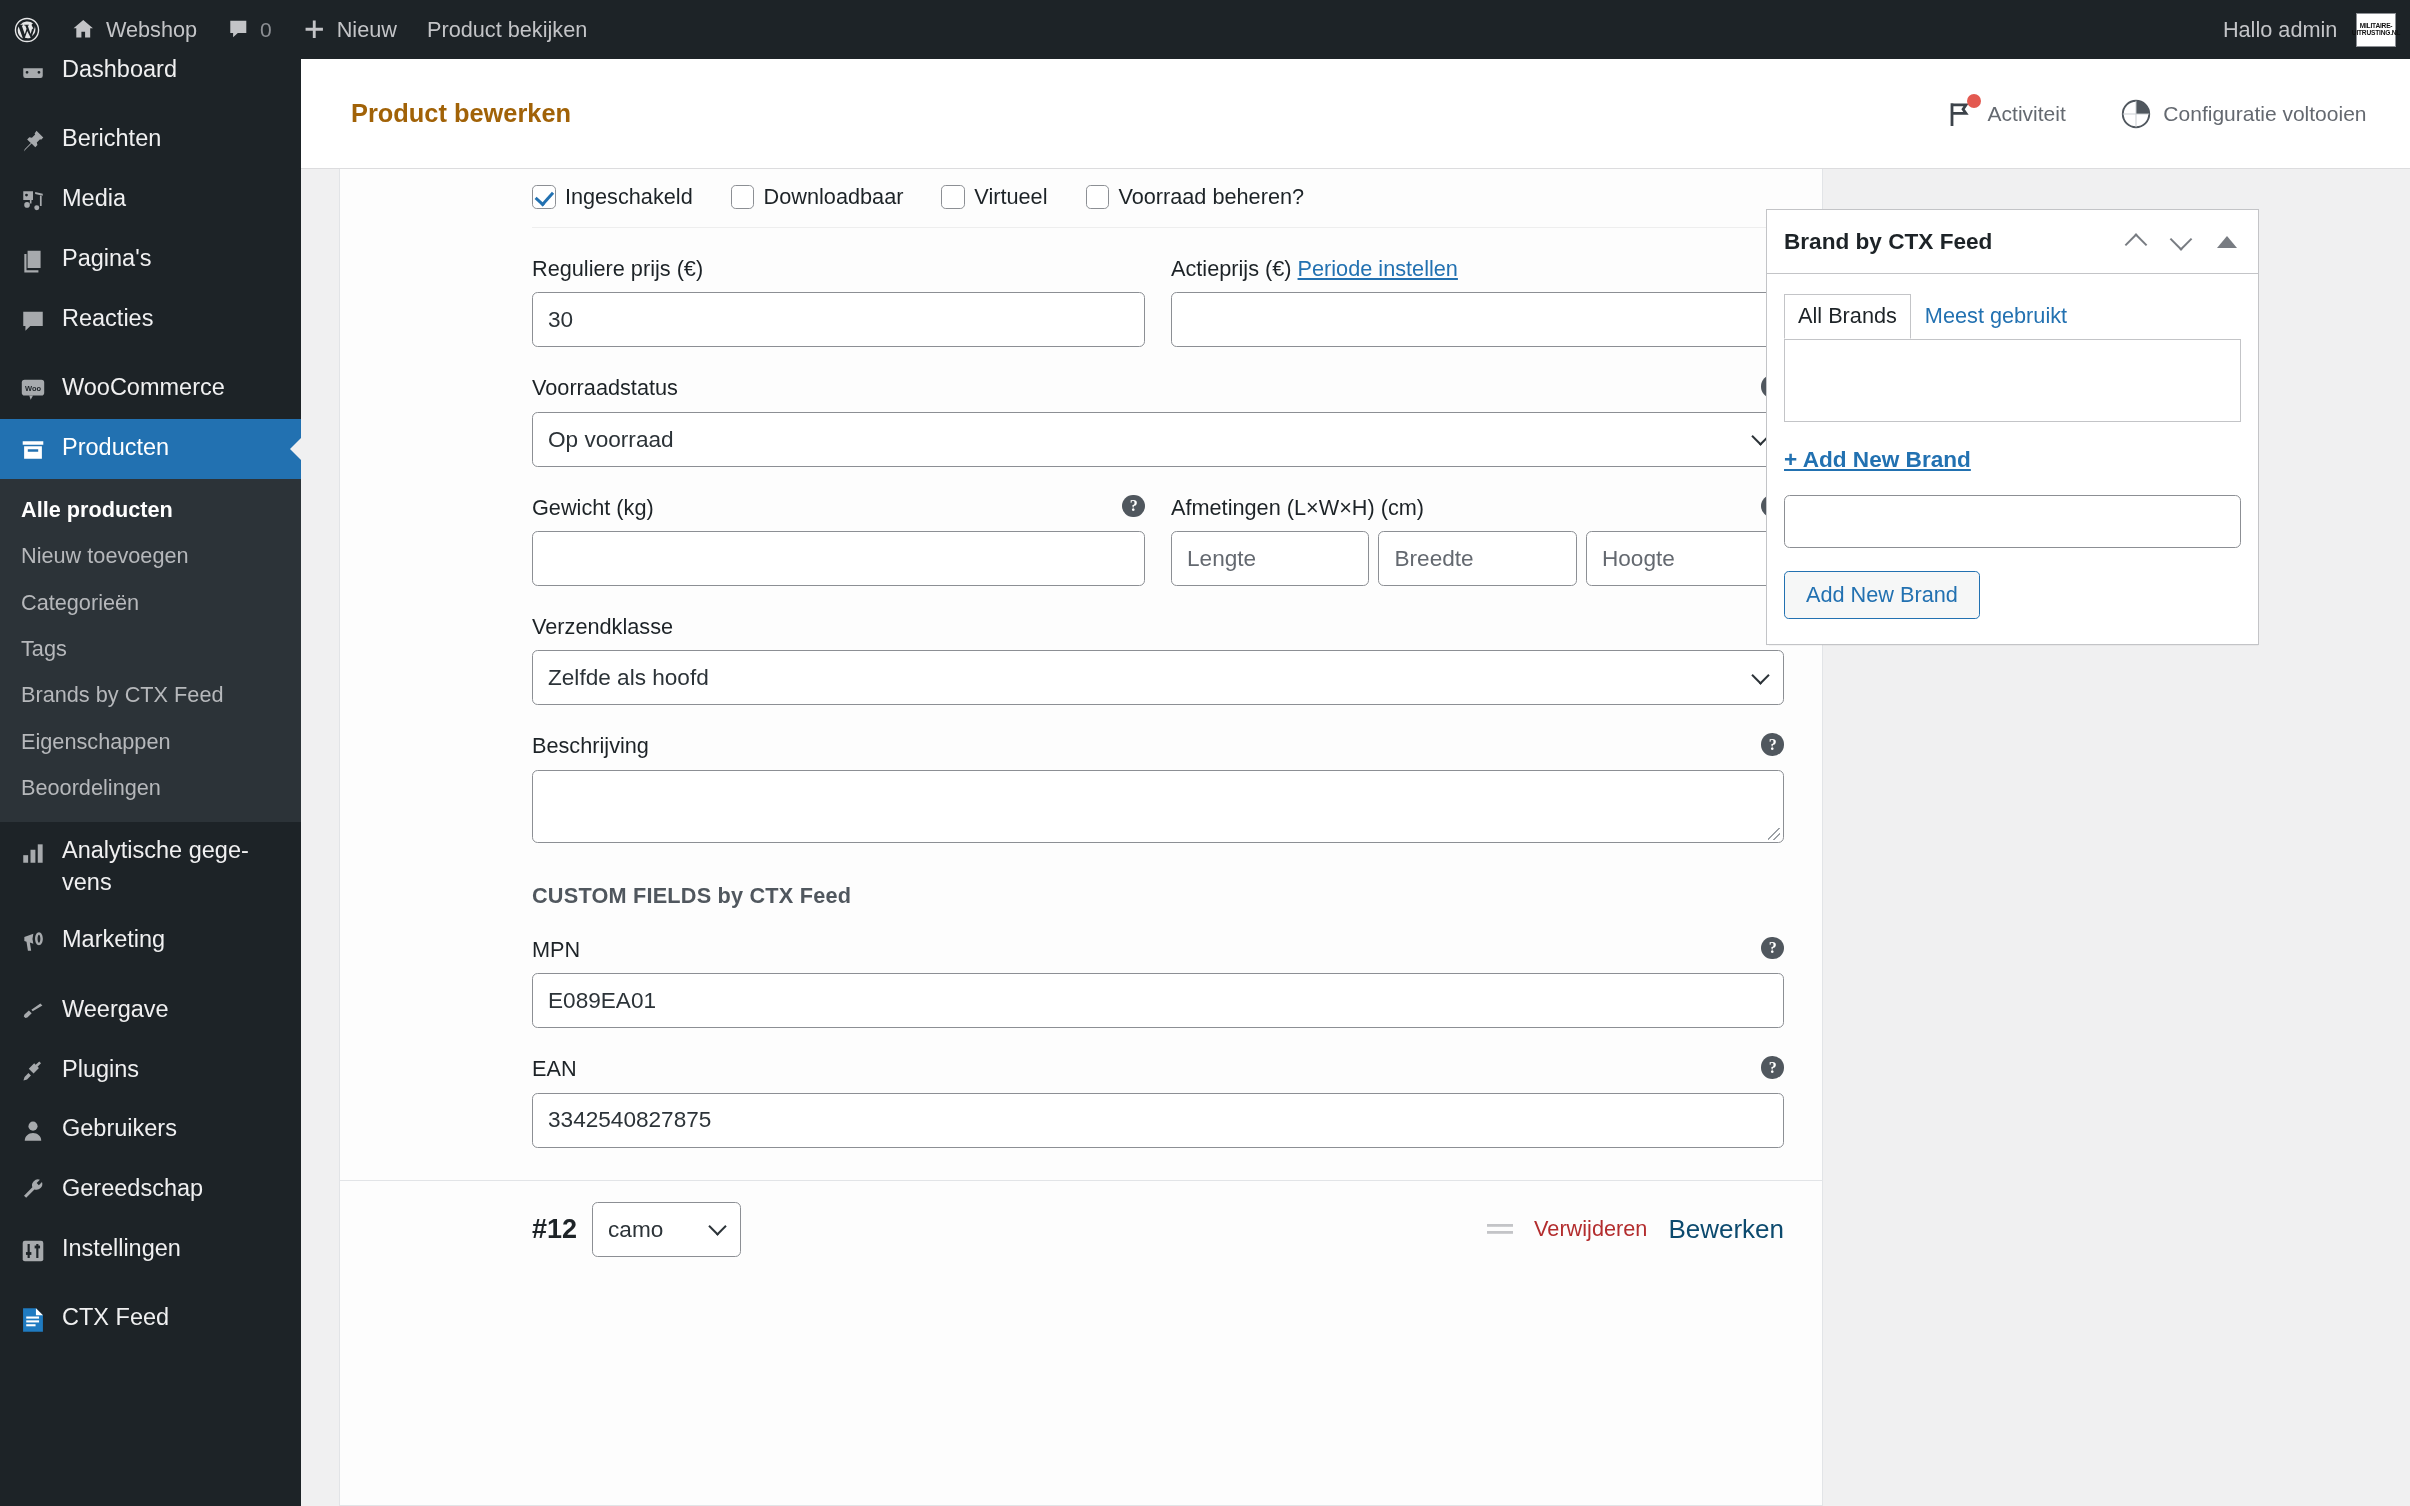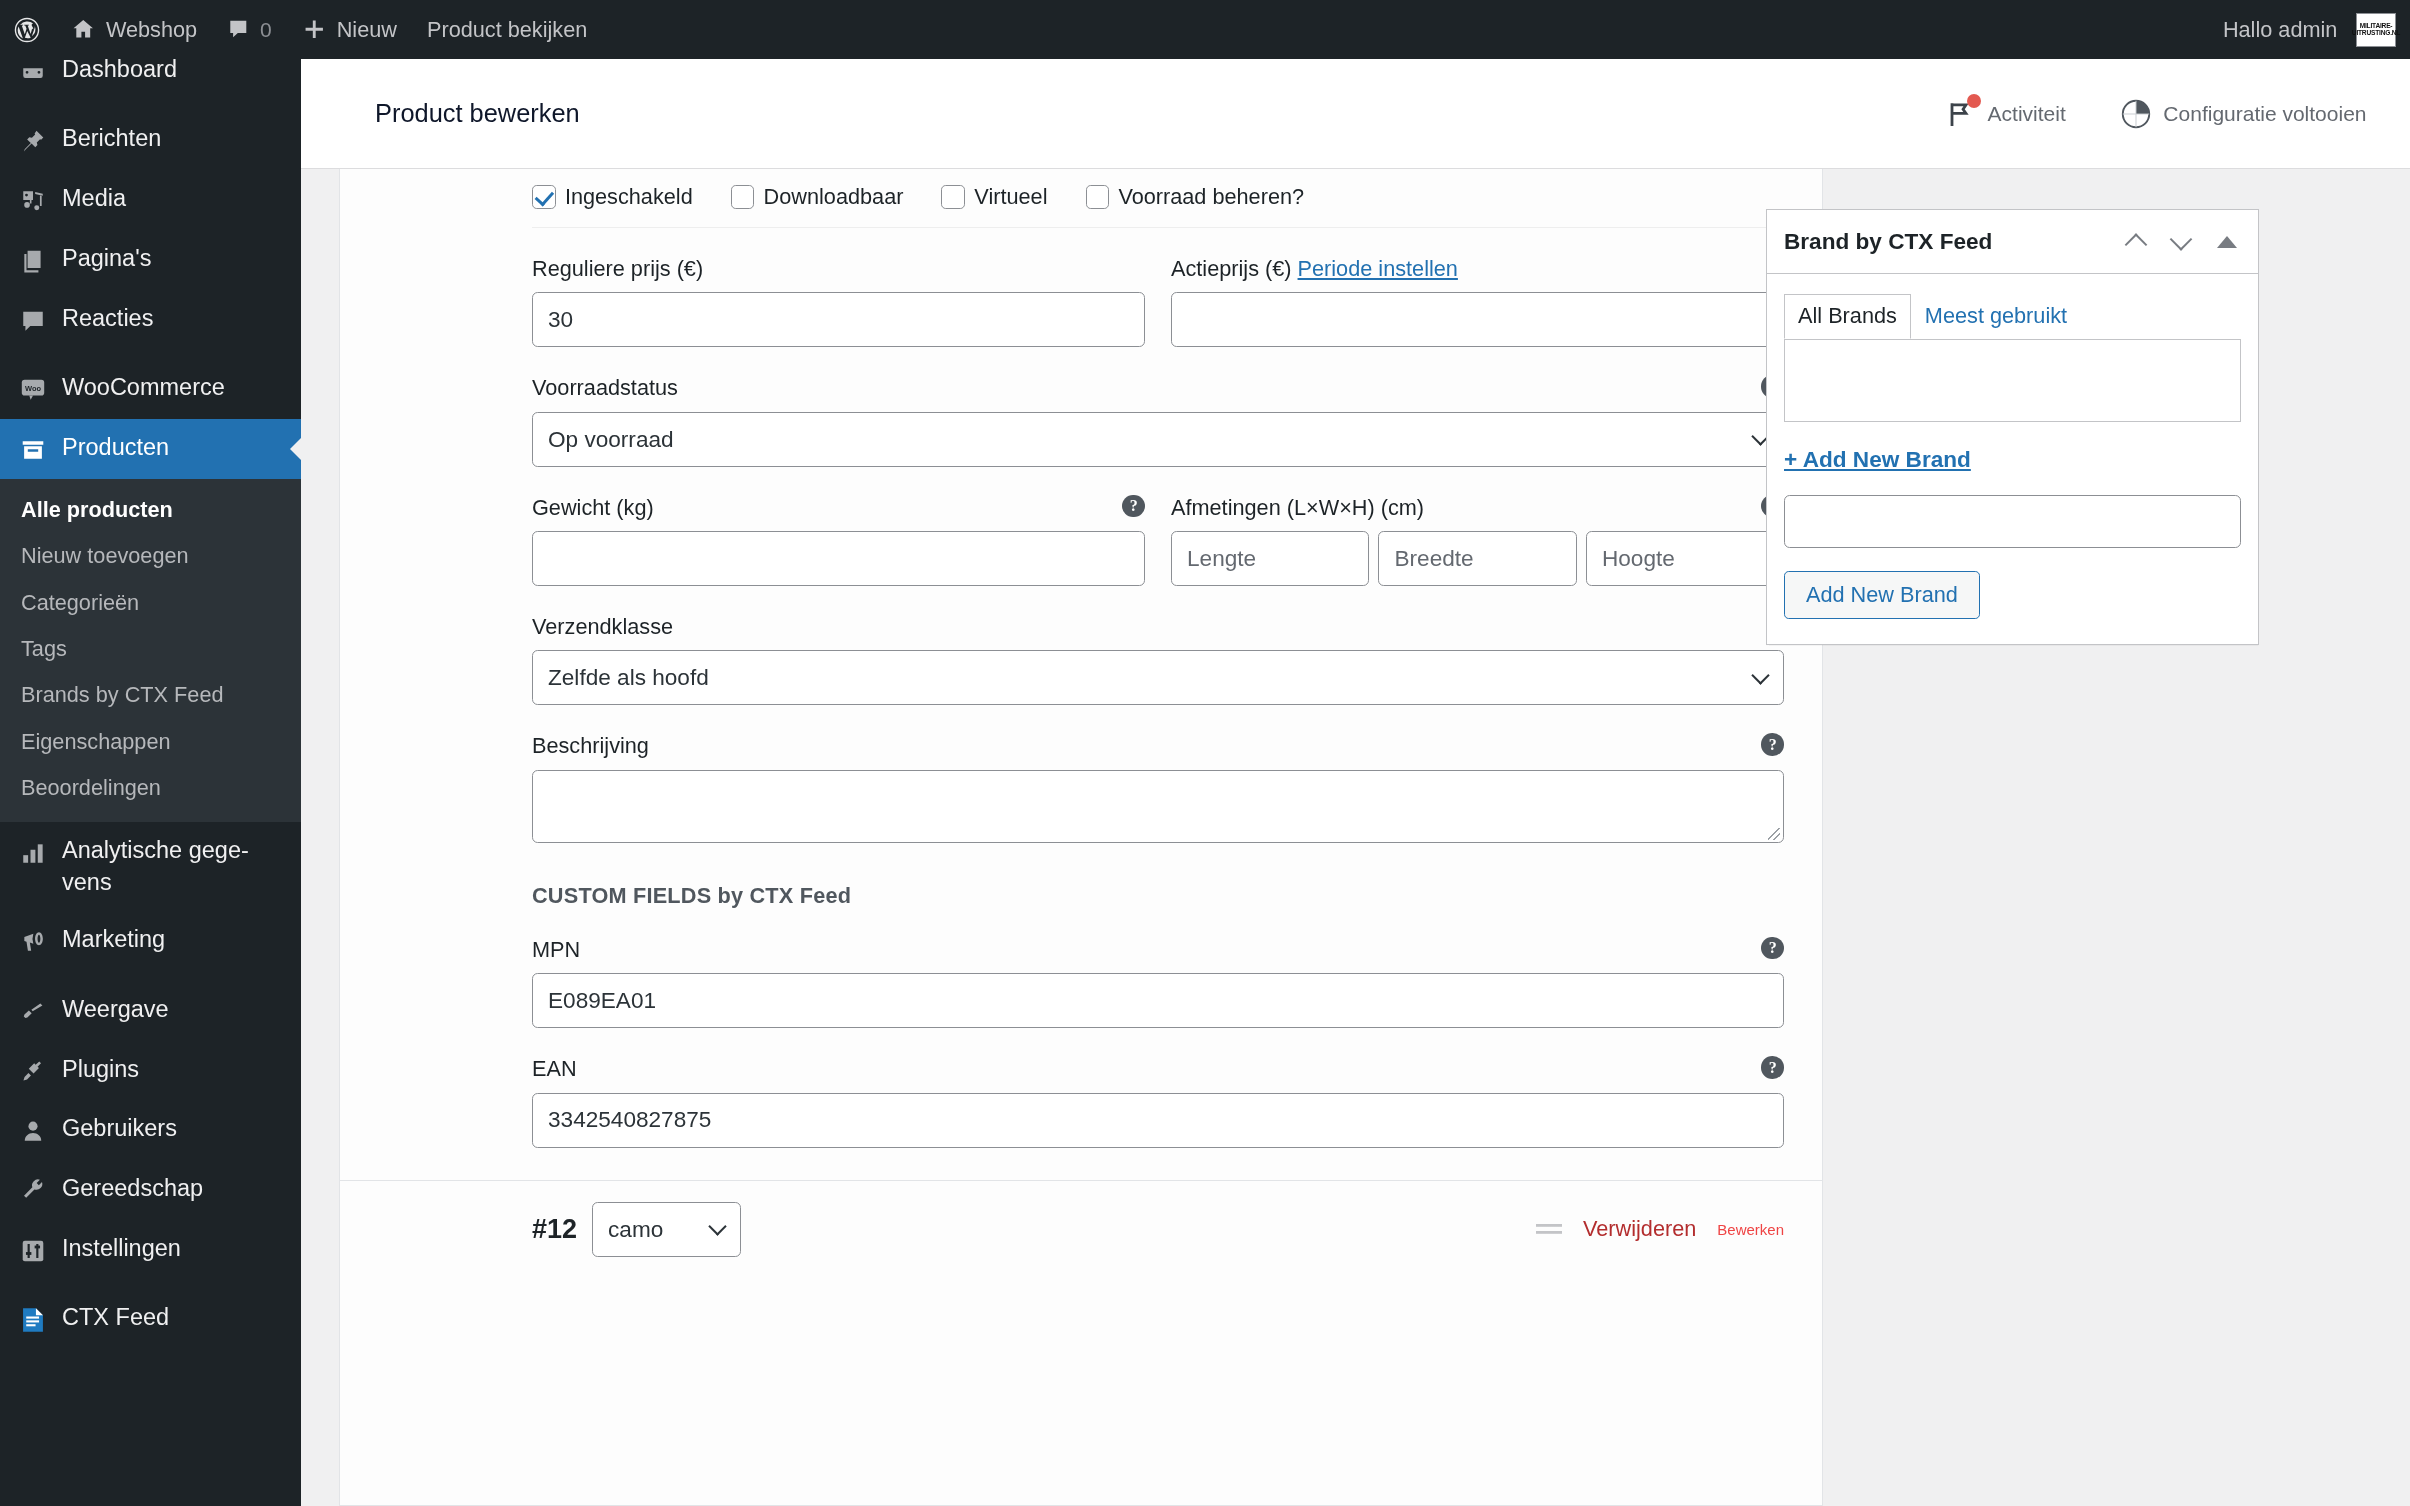--- a/index.html
+++ b/index.html
@@ -97,23 +97,23 @@
     position: absolute;
     top: 59px; left: 301px;
     width: 2109px; height: 110px;
     background: #fff;
     border-bottom: 0.9px solid #dcdcde;
     display: flex; align-items: center;
     z-index: 20;
   }
   #woo-header .wh-title {
     font-size: 25.4px;
-    font-weight: normal;
-    color: #0f172a;
-    margin-left: 74px;
+    font-weight: bold;
+    color: #a16207;
+    margin-left: 50px;
   }
   .wh-actions { margin-left: auto; display: flex; align-items: flex-end; gap: 0; padding-right: 19px; }
   .wh-btn {
     display: flex; flex-direction: row; align-items: center; gap: 5.6px;
     padding: 5.6px 24.5px;
     color: #646970;
     font-size: 21px;
     text-decoration: none;
     background: none; border: none;
     cursor: pointer;
@@ -261,21 +261,21 @@
   .var-id { font-size: 27px; font-weight: bold; color: #1d2327; }
   .var-sel-wrap { position: relative; width: 149px; }
   .var-actions { margin-left: auto; display: flex; align-items: center; gap: 21px; }
   .var-drag {
     width: 26px; height: 9.4px;
     background:
       linear-gradient(#c3c4c7 0 0) 0 0/100% 2.8px no-repeat,
       linear-gradient(#c3c4c7 0 0) 0 6.6px/100% 2.8px no-repeat;
   }
   .lnk-del { color: #b32d2e; font-size: 21.7px; text-decoration: none; }
-  .lnk-edit { color: #ef4444; font-size: 15px; text-decoration: none; }
+  .lnk-edit { color: #0c4a6e; font-size: 26px; text-decoration: none; }
 
   
   #side-col {
     position: absolute;
     right: 38px; top: 40px;
     width: 493px;
   }
   .postbox {
     background: #fff;
     border: 0.9px solid #c3c4c7;

